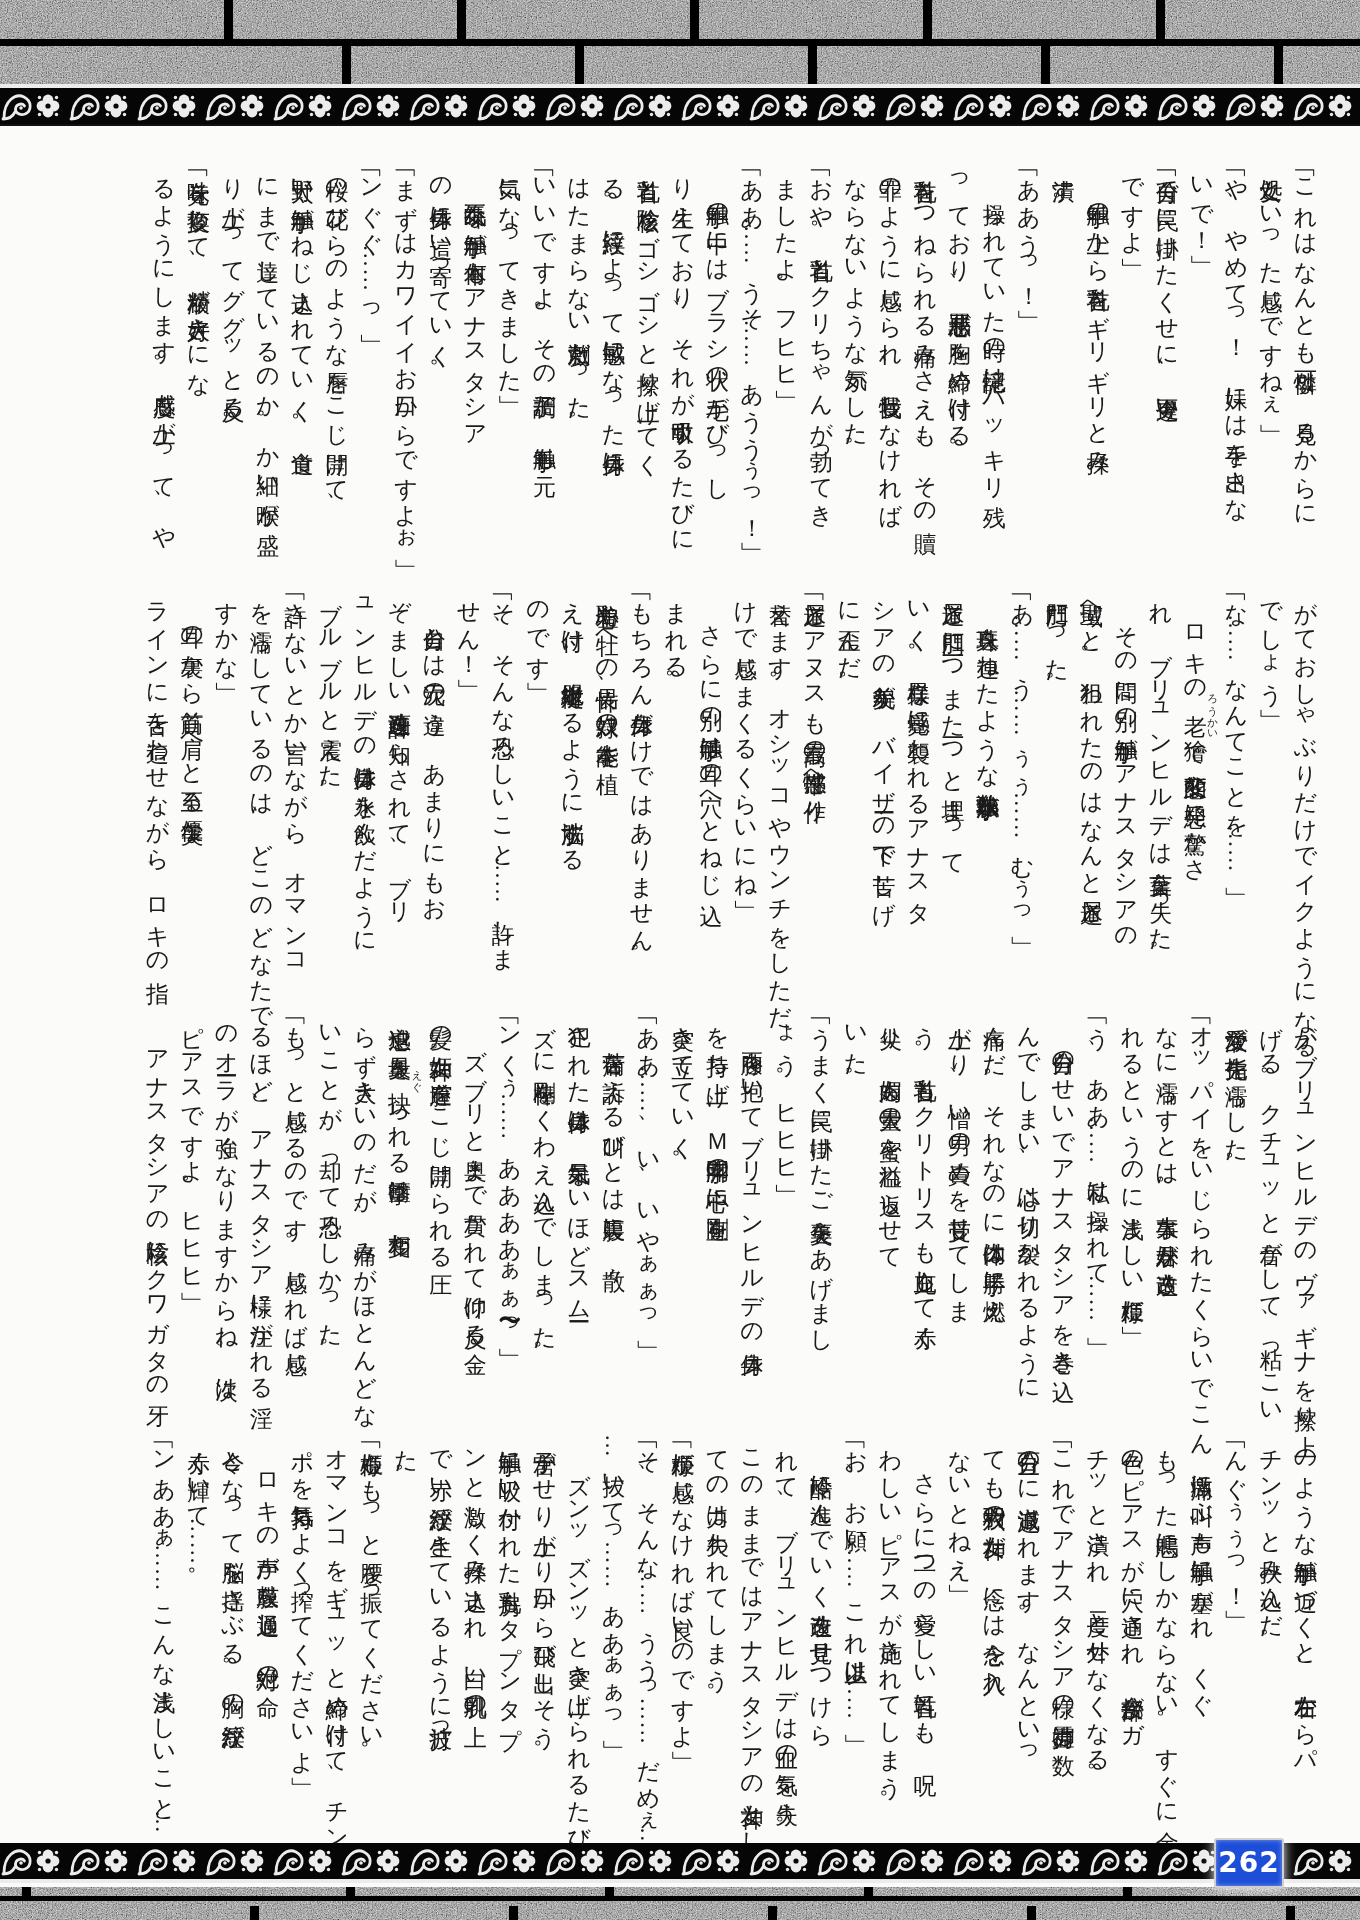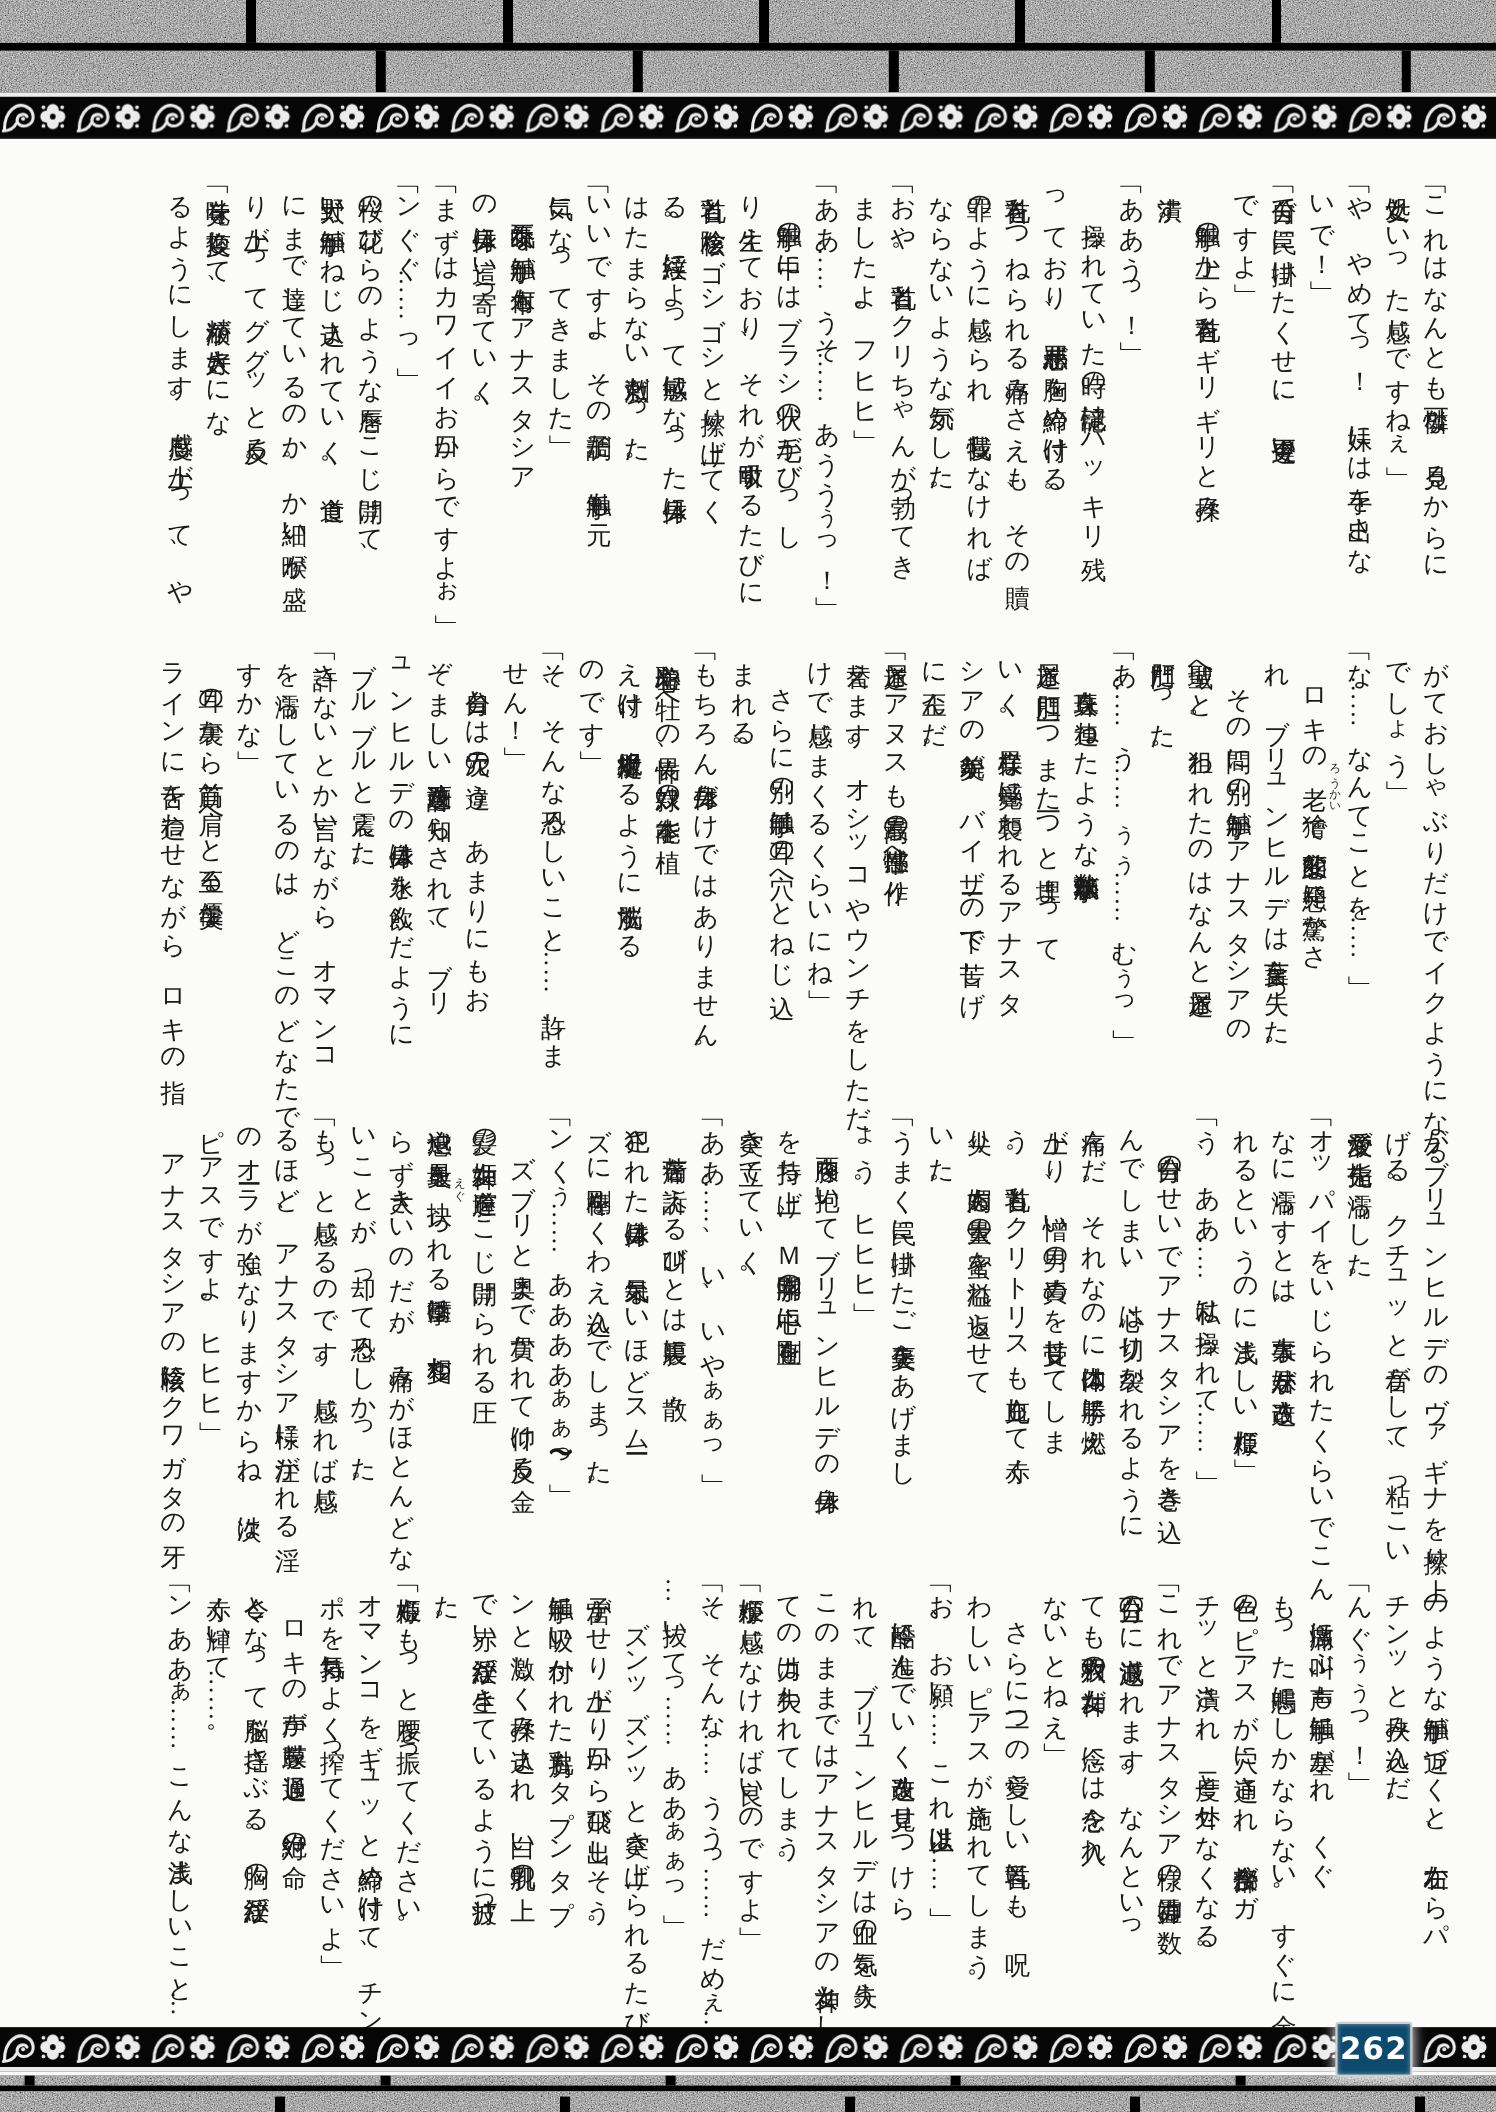--- a/index.html
+++ b/index.html
@@ -24,21 +24,21 @@
       background:repeating-linear-gradient(90deg,transparent 0 250px,#000 250px 259px);}
 
   
   .ornament-band{position:absolute;left:0;width:100%;height:36px;background:#060606;box-sizing:content-box;}
   .orn-top{top:84px;border-top:4px solid #ececec;border-bottom:2px solid #111;}
   .orn-bottom{top:1843px;border-bottom:4px solid #ececec;}
   .ornament-band svg{display:block;width:100%;height:36px;}
 
   
   .page-plaque{position:absolute;top:1838px;right:76px;width:66px;height:46px;
-      background:#0c4a6e;border:2px solid #cfcfcf;border-radius:3px;
+      background:#1d4ed8;border:2px solid #cfcfcf;border-radius:3px;
       box-shadow:0 0 12px rgba(255,255,255,.95), inset 0 0 5px rgba(255,255,255,.45);
       display:flex;align-items:center;justify-content:center;
       color:#fff;font:600 28px/1 "DejaVu Sans","Liberation Sans",sans-serif;letter-spacing:1px;z-index:5;text-align:center;}
 
   
   .text-band{position:absolute;right:38px;height:410px;writing-mode:vertical-rl;
       color:#1a1a1a;font-size:23px;line-height:34.6px;letter-spacing:.9px;
       text-align:start;white-space:nowrap;}
   .band-1{top:162px;} .band-2{top:586px;} .band-3{top:1010px;} .band-4{top:1434px;}
   .text-band p.col{margin:0;padding:0;}

